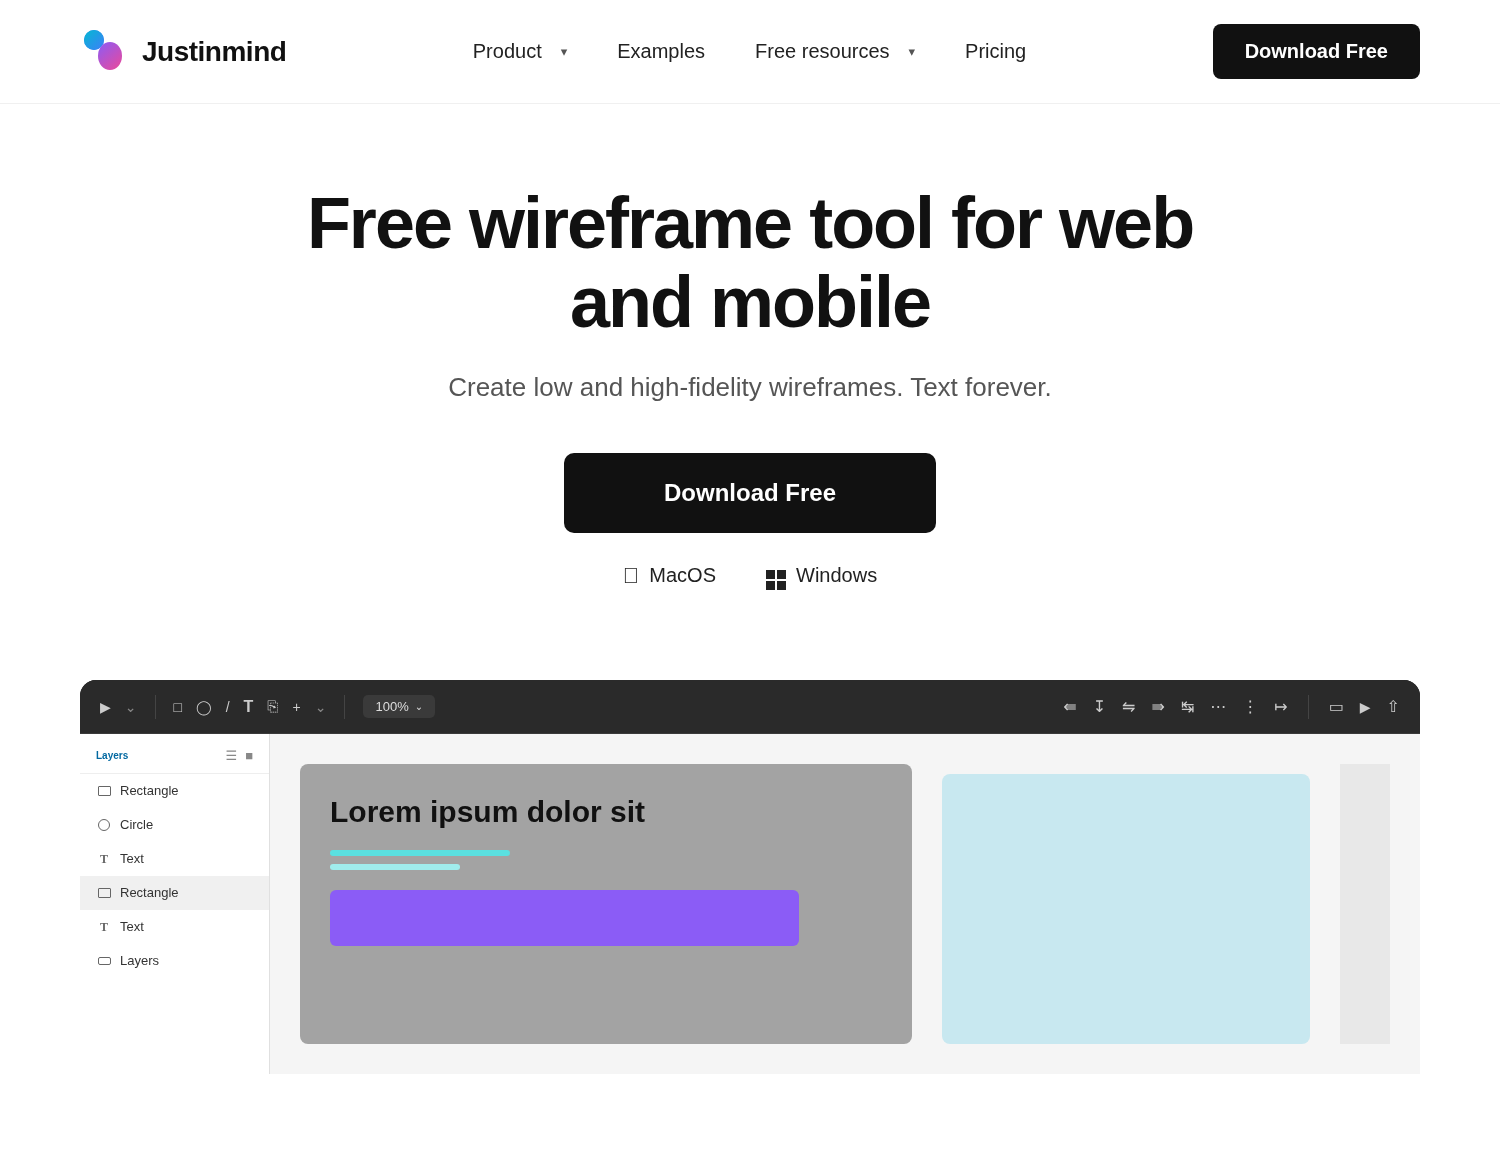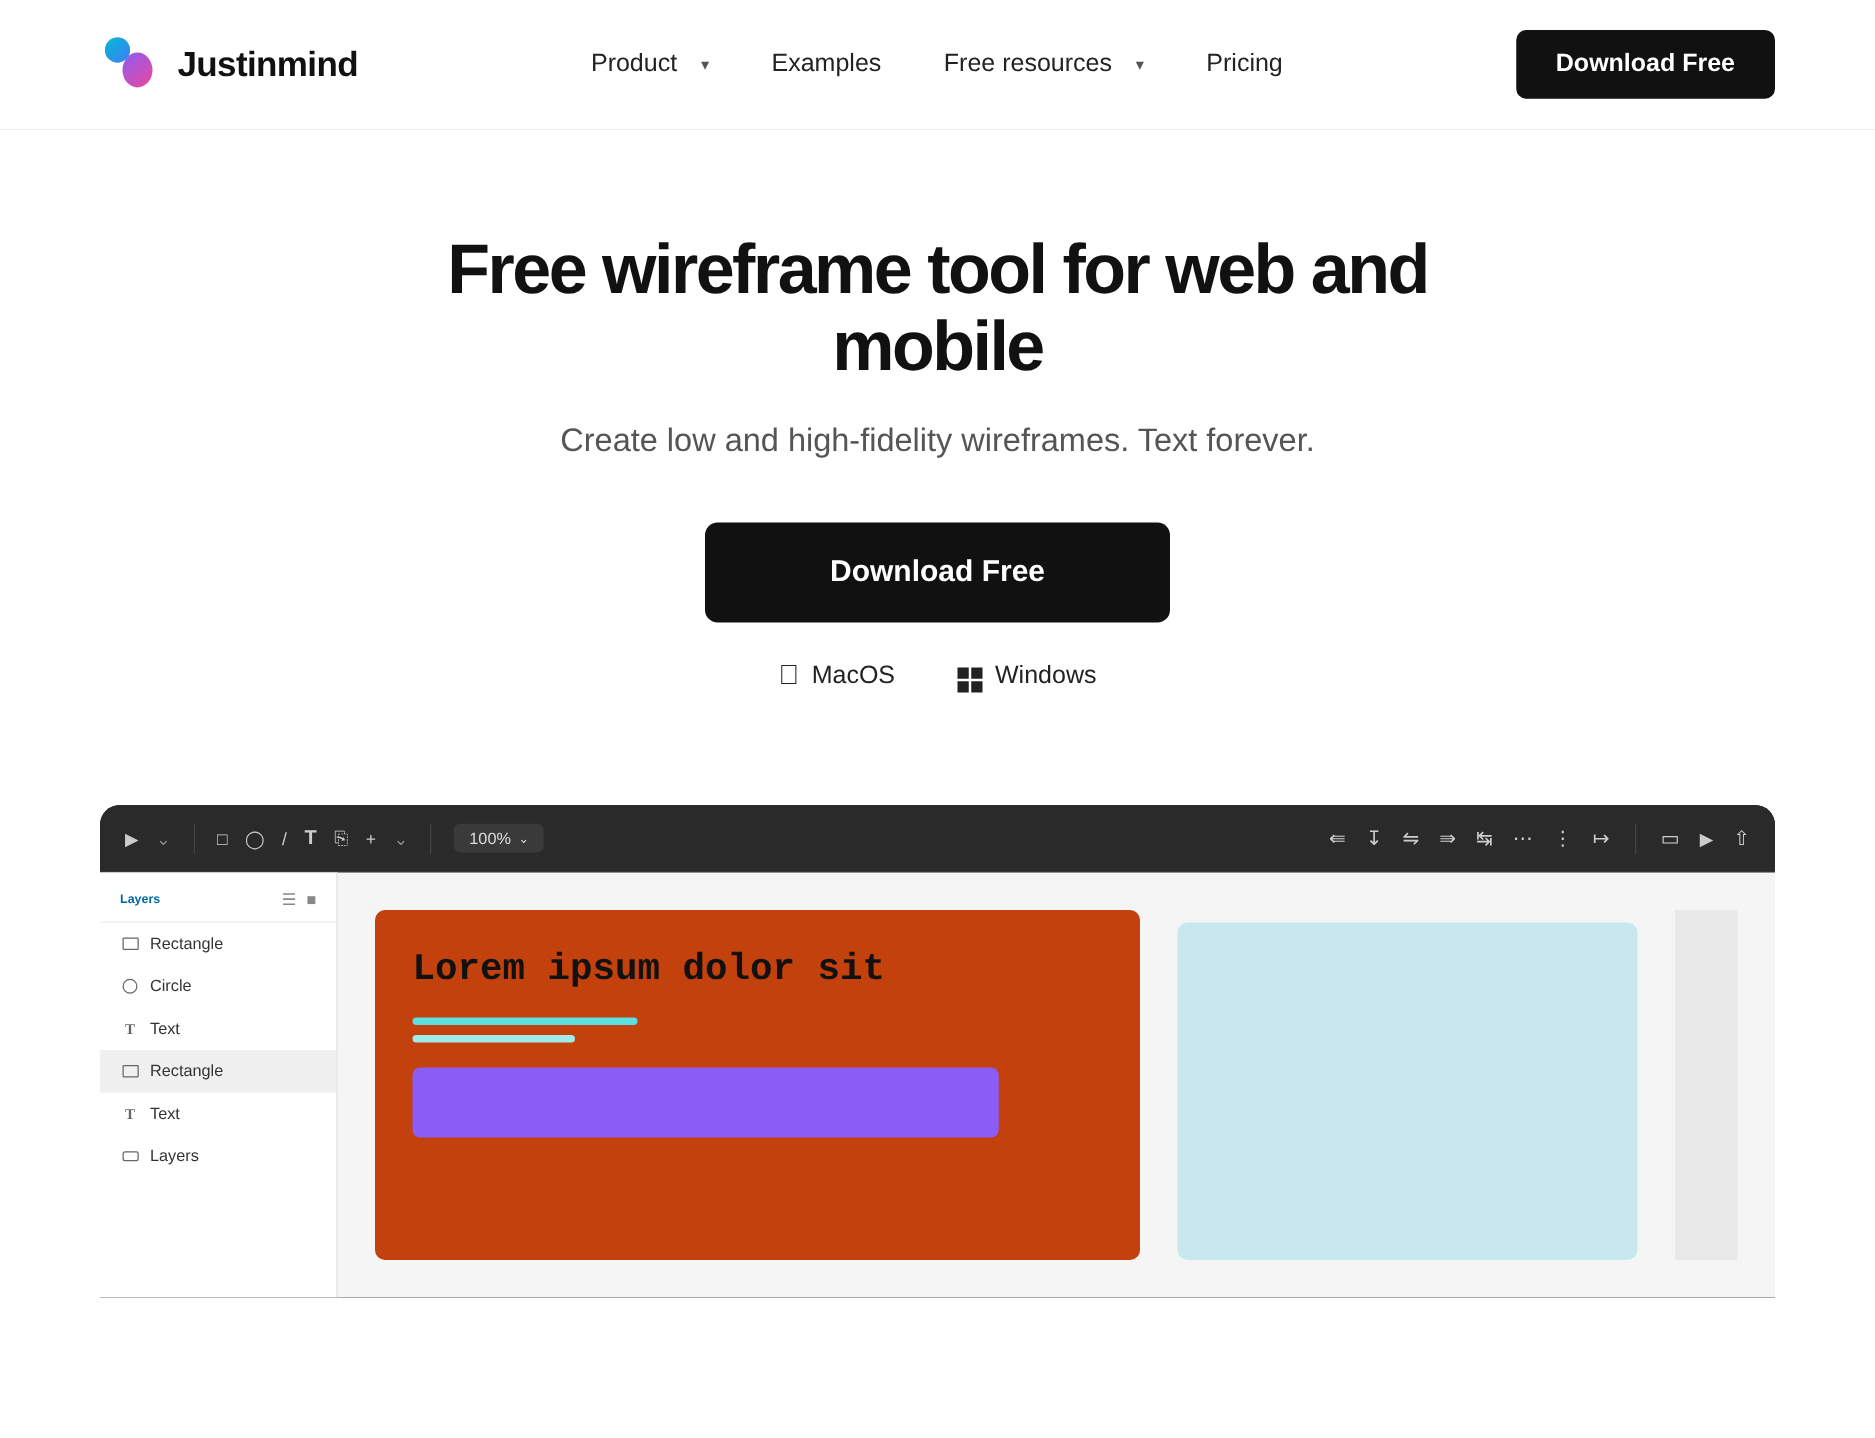--- a/index.html
+++ b/index.html
@@ -10,21 +10,21 @@
     .logo-area { display: flex; align-items: center; gap: 10px; }
     .logo-svg { width: 52px; height: 52px; }
     .logo-name { font-size: 28px; font-weight: 700; color: #111; letter-spacing: -0.5px; }
     .nav-links { display: flex; align-items: center; gap: 50px; }
     .nav-link { font-size: 20px; color: #222; text-decoration: none; display: flex; align-items: center; gap: 19px; }
     .nav-link .chevron { font-size: 13px; color: #555; }
     .nav-cta { background: #111; color: #fff; border: none; border-radius: 8px; padding: 16px 32px; font-size: 20px; font-weight: 600; cursor: pointer; white-space: nowrap; }
 
     
     .hero { display: flex; flex-direction: column; align-items: center; text-align: center; padding: 80px 40px 40px; }
-    .hero-title { font-size: 56px; font-weight: 900; color: #111; line-height: 1.1; max-width: 900px; letter-spacing: -2px; }
+    .hero-title { font-size: 72px; font-weight: 900; color: #111; line-height: 1.1; max-width: 900px; letter-spacing: -2px; }
     .hero-subtitle { font-size: 26px; color: #555; margin-top: 30px; font-weight: 400; }
     .hero-cta { background: #111; color: #fff; border: none; border-radius: 10px; padding: 26px 100px; font-size: 24px; font-weight: 600; cursor: pointer; margin-top: 50px; }
     .os-badges { display: flex; align-items: center; gap: 50px; margin-top: 28px; }
     .os-badge { display: flex; align-items: center; gap: 10px; font-size: 20px; color: #222; font-weight: 500; }
     .os-icon { font-size: 22px; }
     .windows-icon { display: inline-grid; grid-template-columns: 1fr 1fr; gap: 2px; width: 20px; height: 20px; }
     .windows-icon span { display: block; background: #222; width: 9px; height: 9px; }
 
     
     .mockup-container { width: 100%; padding: 0 80px; margin-top: 50px; }
@@ -40,21 +40,21 @@
     .layers-title { font-size: 10px; font-weight: 600; color: #0369a1; }
     .layers-icons { display: flex; gap: 8px; color: #888; font-size: 13px; }
     .layer-item { display: flex; align-items: flex-start; gap: 8px; padding: 9px 16px; font-size: 13px; color: #333; }
     .layer-item.selected { background: #f0f0f0; }
     .layer-icon { width: 16px; height: 16px; display: flex; align-items: center; justify-content: center; flex-shrink: 0; }
     .rect-icon { width: 13px; height: 10px; border: 1.5px solid #666; border-radius: 1px; }
     .circle-icon { width: 12px; height: 12px; border: 1.5px solid #666; border-radius: 50%; }
     .text-t { font-size: 12px; font-weight: 700; color: #666; font-family: serif; }
     .btn-icon { width: 13px; height: 8px; border: 1.5px solid #666; border-radius: 2px; }
     .canvas-area { flex: 1; padding: 30px; display: flex; gap: 30px; }
-    .wireframe-card { background: #c2410c; border-radius: 8px; padding: 30px; flex: 1.2; min-height: 280px; font-family: Liberation Mono, monospace; }
+    .wireframe-card { background: #a3a3a3; border-radius: 8px; padding: 30px; flex: 1.2; min-height: 280px; }
     .wf-title { font-size: 30px; font-weight: 800; color: #111; line-height: 1.2; margin-bottom: 20px; }
     .wf-bar1 { height: 6px; background: #5ae0e0; border-radius: 3px; width: 180px; margin-bottom: 8px; }
     .wf-bar2 { height: 6px; background: #a0ecec; border-radius: 3px; width: 130px; margin-bottom: 20px; }
     .wf-purple-btn { background: #8b5cf6; height: 56px; border-radius: 6px; width: 85%; margin-top: 10px; }
     .wireframe-img { background: #c8e8f0; border-radius: 8px; flex: 0.8; min-height: 200px; margin-top: 10px; }
     .right-placeholder { width: 50px; background: #e8e8e8; flex-shrink: 0; }
   </style>
 </head>
 <body>
 

